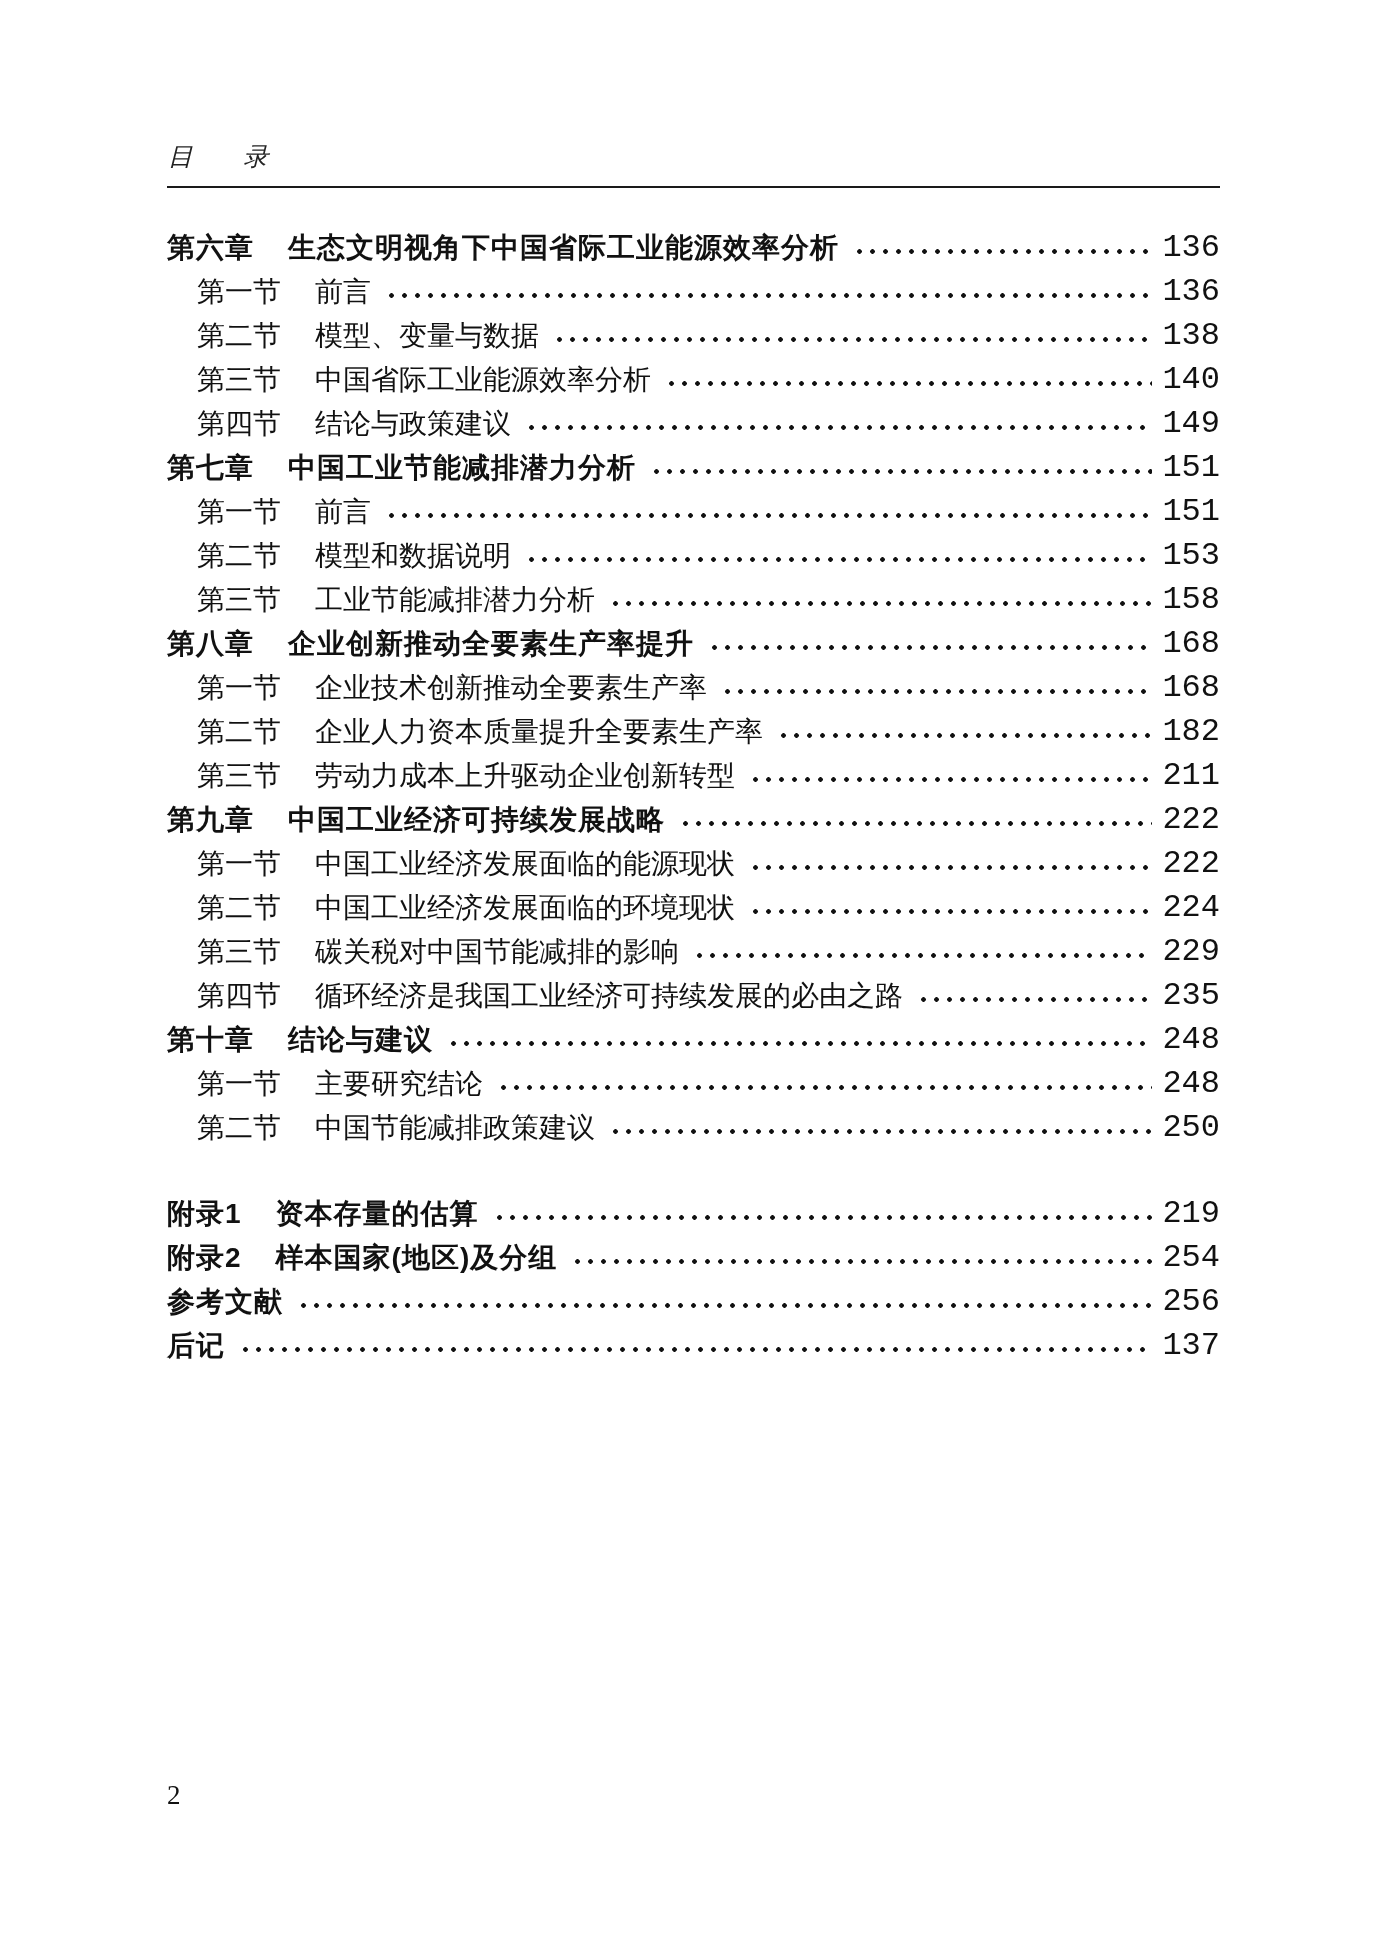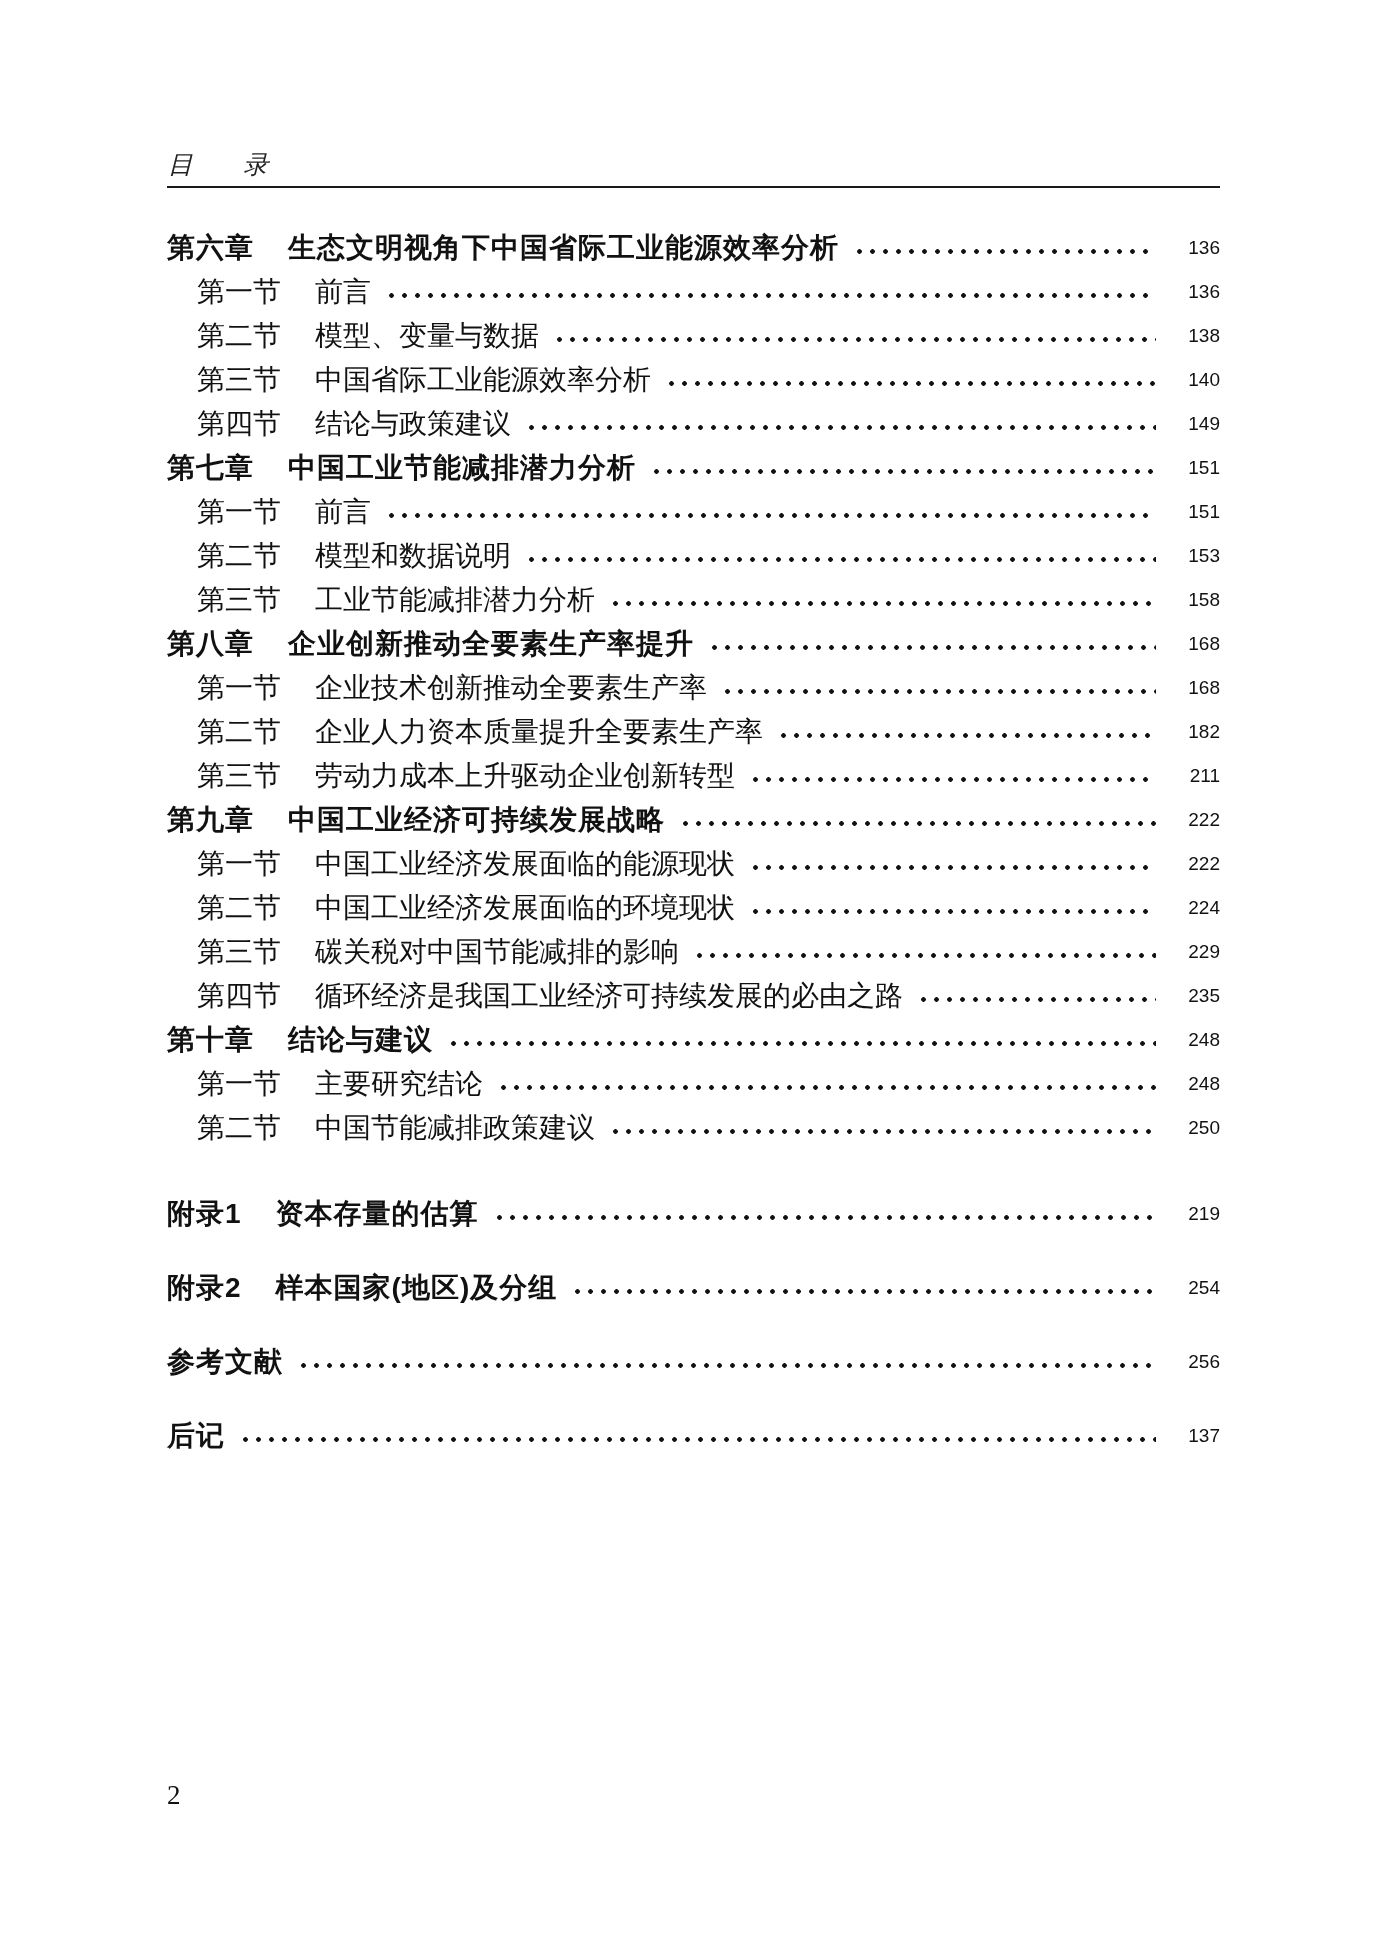--- a/index.html
+++ b/index.html
@@ -11,21 +11,20 @@
     position: relative;
     overflow: hidden;
   }
   .page { position: absolute; inset: 0; }
 
   .header-title {
     position: absolute; left: 168px; top: 140px;
     font-size: 25px; font-style: italic; color: #222222;
     font-family: "Liberation Serif", serif;
     word-spacing: 44px;
-    margin-top: 8px;
   }
   .header-rule {
     position: absolute; left: 167px; top: 186px;
     width: 1053px; height: 0;
     border-top: 2px solid #1a1a1a;
   }
 
   .toc {
     position: absolute; left: 167px; top: 226px; width: 1053px;
   }
@@ -57,28 +56,27 @@
     margin: 0 10px 0 12px;
     background-image: radial-gradient(circle, #111111 2px, transparent 2.6px);
     background-size: 13px 13px;
     background-repeat: repeat-x;
     background-position: 2px 62%;
   }
   .pagenum {
     flex: none;
     min-width: 54px;
     text-align: right;
-    font-family: Liberation Sans, sans-serif;
+    font-family: Liberation Mono, monospace;
     font-weight: normal;
     letter-spacing: 0;
-    font-size: 19px;
+    font-size: 32px;
   }
 
   .back-row {
-    margin-top: 30px;
     font-weight: bold;
     font-family: "Liberation Sans", sans-serif;
     letter-spacing: 1px;
   }
   .back-row.first { margin-top: 42px; }
 
   .footer-page-number {
     position: absolute; left: 167px; top: 1780px;
     font-size: 27px;
     font-family: "Liberation Serif", serif;

